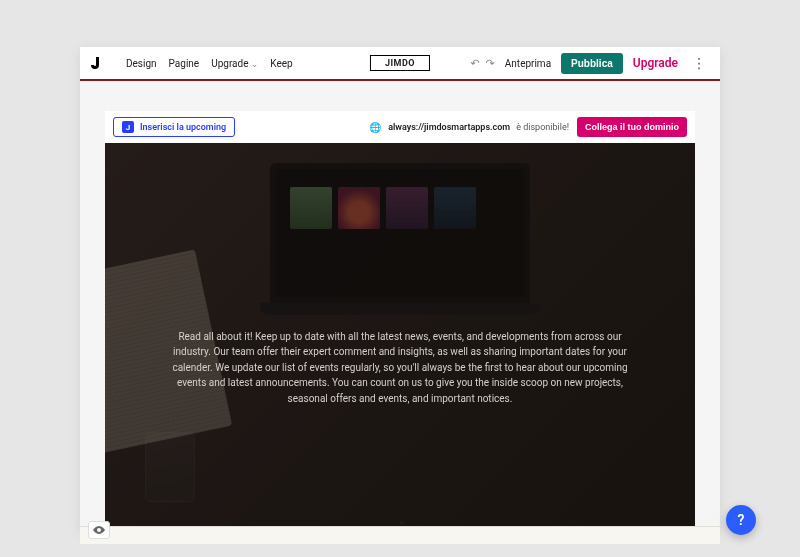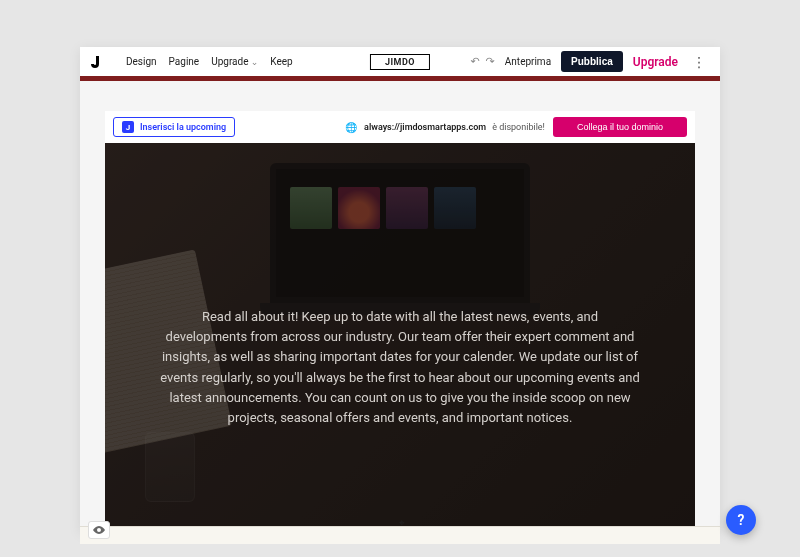--- a/index.html
+++ b/index.html
@@ -20,21 +20,21 @@
     background: #fff;
     box-shadow: 0 2px 12px rgba(0,0,0,0.08);
     display: flex;
     flex-direction: column;
   }
   .toolbar {
     height: 34px;
     display: flex;
     align-items: center;
     padding: 0 10px;
-    border-bottom: 5px solid #7f1d1d;
+    border-bottom: 2px solid #7f1d1d;
     font-size: 10px;
     color: #222;
   }
   .logo-j {
     width: 14px; height: 14px;
     margin-right: 10px;
     display:flex;align-items:center;justify-content:center;
   }
   .logo-j svg { display:block; }
   .toolbar-left { display: flex; align-items: center; gap: 12px; }
@@ -59,21 +59,21 @@
   .undo-redo { display:flex; gap:6px; color:#888; font-size:11px; }
   .undo-redo span { cursor:pointer; }
   .btn {
     padding: 5px 10px;
     border-radius: 3px;
     font-size: 10px;
     font-weight: 600;
     cursor: pointer;
     border: none;
   }
-  .btn-primary { background:#0f172a; color:#fff; }
+  .btn-primary { background:#0f766e; color:#fff; }
   .link-upgrade { color:#d6006c; font-weight:600; font-size:12px; cursor:pointer; }
   .kebab { font-size:14px; color:#555; cursor:pointer; padding:0 4px; }
   .canvas-area {
     flex:1;
     background:#f5f5f5;
     padding: 30px 25px 0 25px;
     position:relative;
     overflow:hidden;
   }
   .page-card {
@@ -113,23 +113,23 @@
     color:#222;
   }
   .domain-info .globe { font-size:10px; }
   .domain-info .url { font-weight:600; }
   .domain-info .avail { color:#555; }
   .btn-connect {
     background:#d6006c;
     color:#fff;
     border:none;
     border-radius:3px;
-    padding:5px 24px;
+    padding:5px 8px;
     font-size:9px;
-    font-weight:400;
+    font-weight:700;
     cursor:pointer;
   }
   .hero {
     flex:1;
     position:relative;
     background: linear-gradient(135deg, #3a2e28 0%, #2a221e 40%, #1e1814 100%);
     overflow:hidden;
     display:flex;
     align-items:center;
     justify-content:center;
@@ -198,21 +198,21 @@
     margin-top:60px;
   }
   .hero-title {
     font-family: Georgia, "Times New Roman", serif;
     font-size:22px;
     font-weight:400;
     margin-bottom:14px;
     color:#f0f0f0;
   }
   .hero-body {
-    font-size:13px;
+    font-size:10px;
     line-height:1.55;
     color:#d4d0cc;
     max-width:480px;
     margin:0 auto;
   }
   .bottom-strip {
     position:absolute;
     left:80px; bottom:13px;
     width:640px; height:18px;
     background:#f8f6f0;

